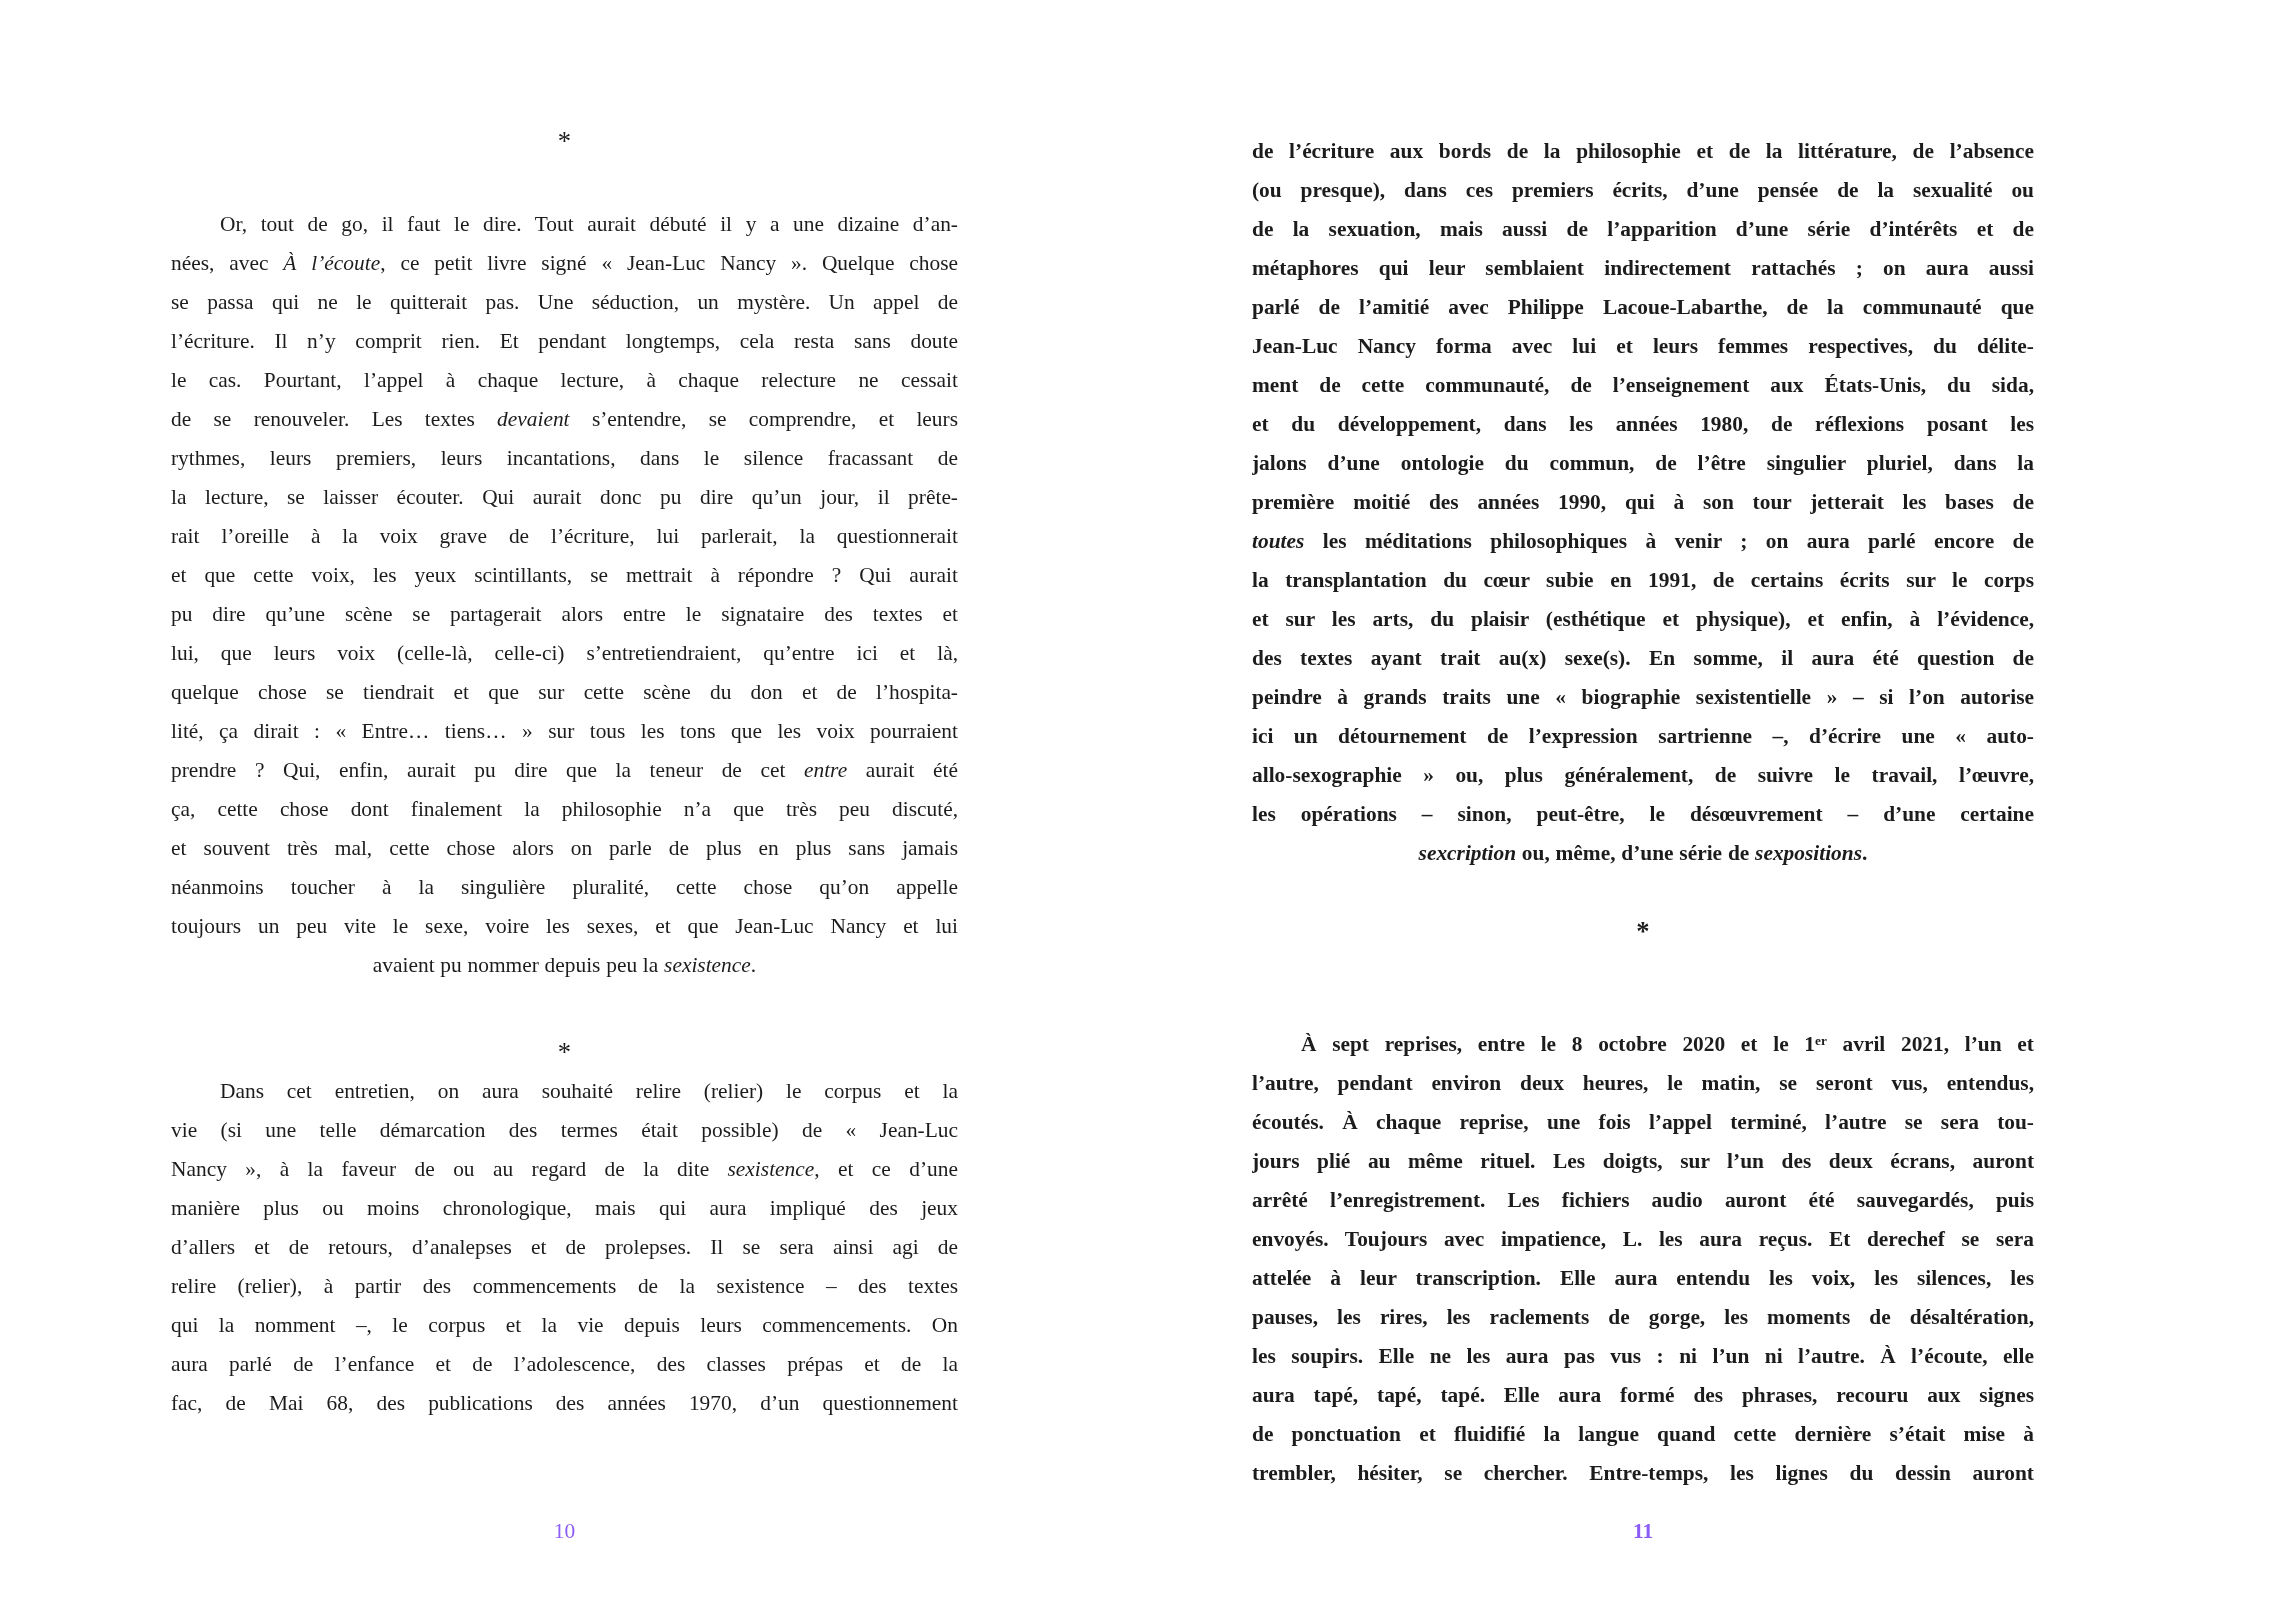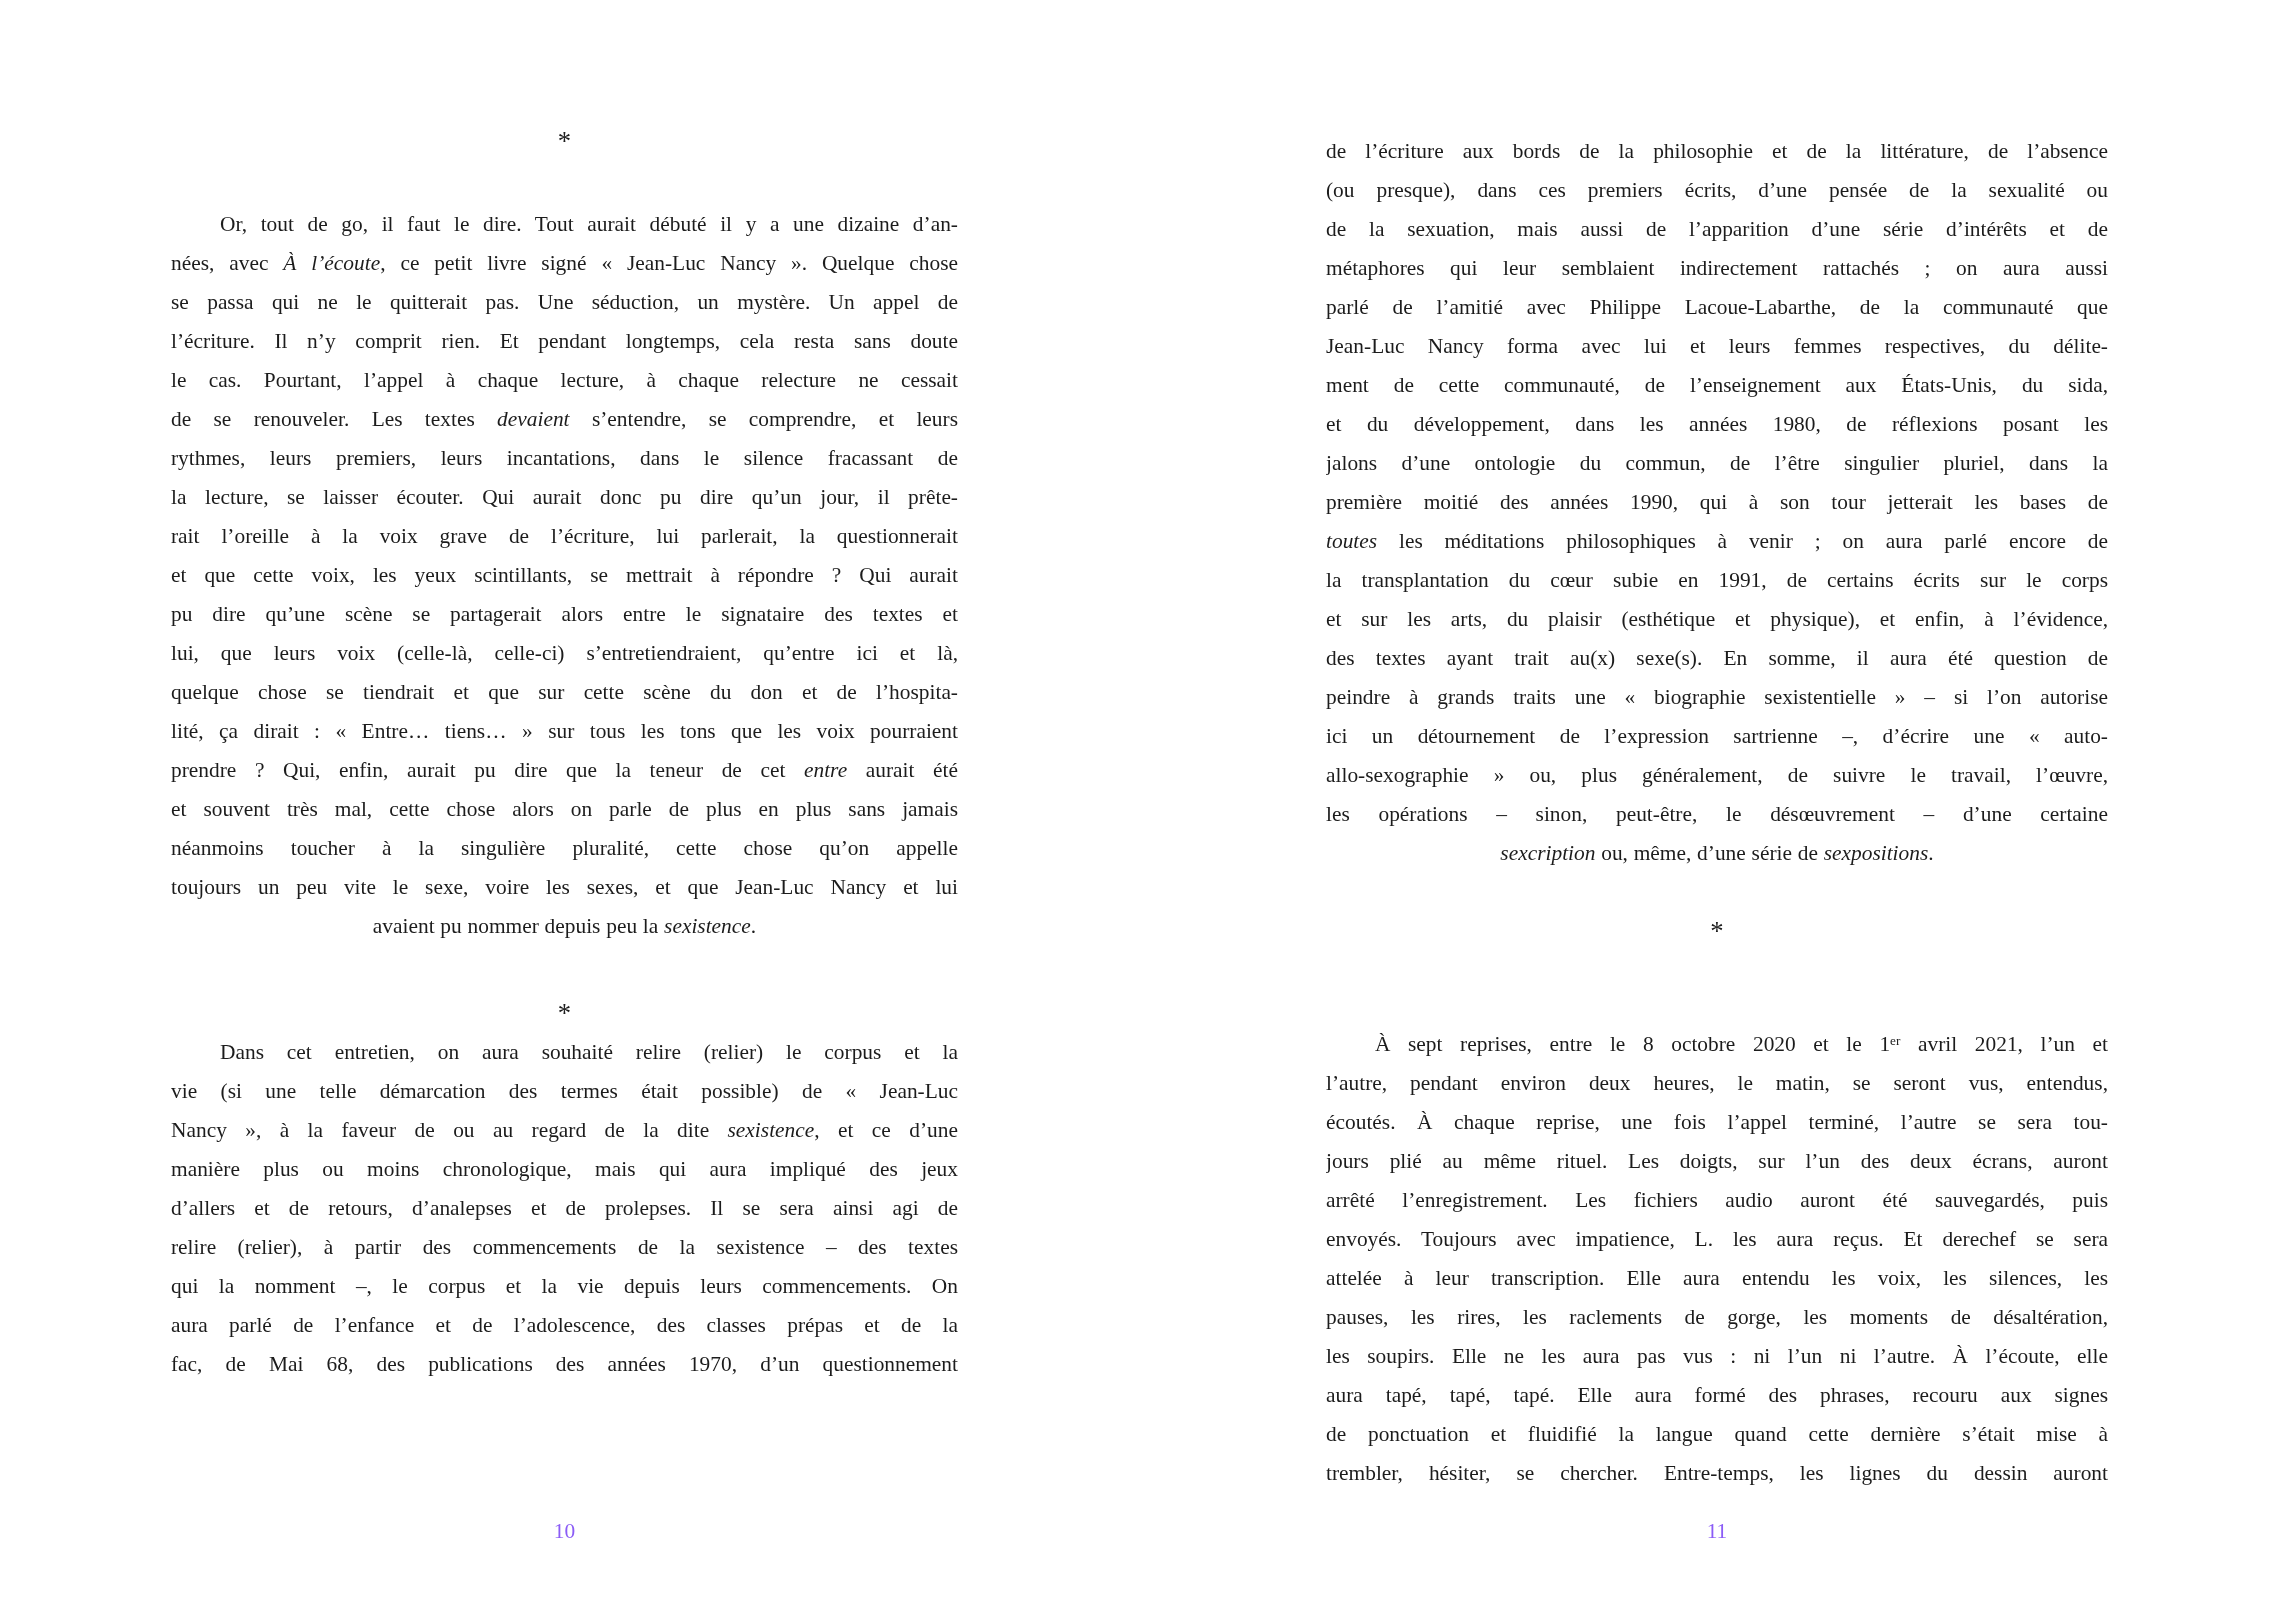--- a/index.html
+++ b/index.html
@@ -15,21 +15,21 @@
     font-family: "Liberation Serif", serif;
     color: #1c1c1c;
     overflow: hidden;
   }
   .page {
     position: absolute;
     top: 0;
     height: 1621px;
   }
   #page-left  { left: 171px;  width: 787px; }
-  #page-right { left: 1326px; width: 782px; }
+  #page-right { left: 1252px; width: 782px; font-weight: bold; }
 
   .content { width: 100%; }
 
   .block { width: 100%; }
 
   
   #page-left  .content > .block:nth-child(1) { margin-top: 122px; }
   #page-left  .content > .block:nth-child(2) { margin-top: 44px;  }
   #page-left  .content > .block:nth-child(3) { margin-top: 48px;  }
   #page-left  .content > .block:nth-child(4) {  }
@@ -97,20 +97,21 @@
           <div class="line j">de se renouveler. Les textes <span class="it">devaient</span> s’entendre, se comprendre, et leurs</div>
           <div class="line j">rythmes, leurs premiers, leurs incantations, dans le silence fracassant de</div>
           <div class="line j">la lecture, se laisser écouter. Qui aurait donc pu dire qu’un jour, il prête-</div>
           <div class="line j">rait l’oreille à la voix grave de l’écriture, lui parlerait, la questionnerait</div>
           <div class="line j">et que cette voix, les yeux scintillants, se mettrait à répondre ? Qui aurait</div>
           <div class="line j">pu dire qu’une scène se partagerait alors entre le signataire des textes et</div>
           <div class="line j">lui, que leurs voix (celle-là, celle-ci) s’entretiendraient, qu’entre ici et là,</div>
           <div class="line j">quelque chose se tiendrait et que sur cette scène du don et de l’hospita-</div>
           <div class="line j">lité, ça dirait : « Entre… tiens… » sur tous les tons que les voix pourraient</div>
           <div class="line j">prendre ? Qui, enfin, aurait pu dire que la teneur de cet <span class="it">entre</span> aurait été</div>
+          <div class="line j">ça, cette chose dont finalement la philosophie n’a que très peu discuté,</div>
           <div class="line j">et souvent très mal, cette chose alors on parle de plus en plus sans jamais</div>
           <div class="line j">néanmoins toucher à la singulière pluralité, cette chose qu’on appelle</div>
           <div class="line j">toujours un peu vite le sexe, voire les sexes, et que Jean-Luc Nancy et lui</div>
           <div class="line">avaient pu nommer depuis peu la <span class="it">sexistence</span>.</div>
         </div>
         <div class="block separator">*</div>
         <div class="block paragraph">
           <div class="line j indent">Dans cet entretien, on aura souhaité relire (relier) le corpus et la</div>
           <div class="line j">vie  (si une telle démarcation des termes était possible) de « Jean-Luc</div>
           <div class="line j">Nancy », à la faveur de ou au regard de la dite <span class="it">sexistence</span>, et ce d’une</div>

